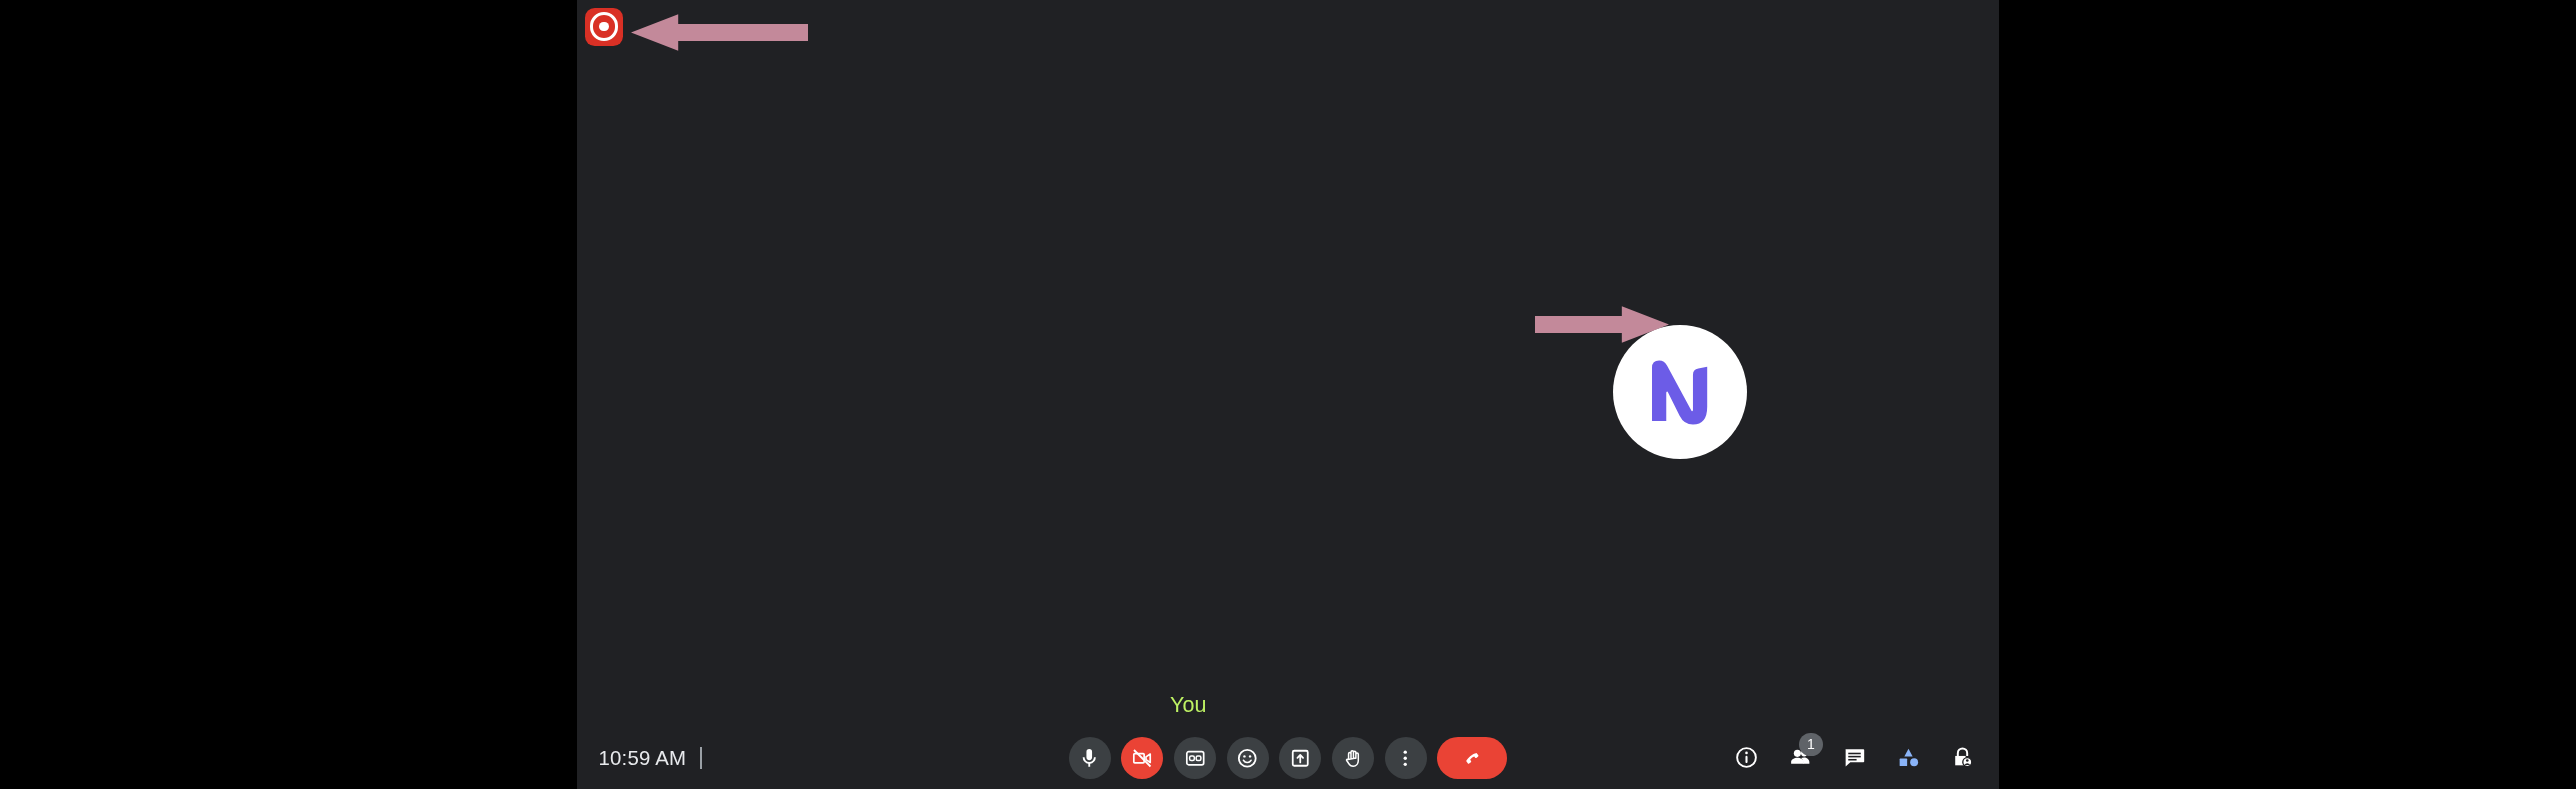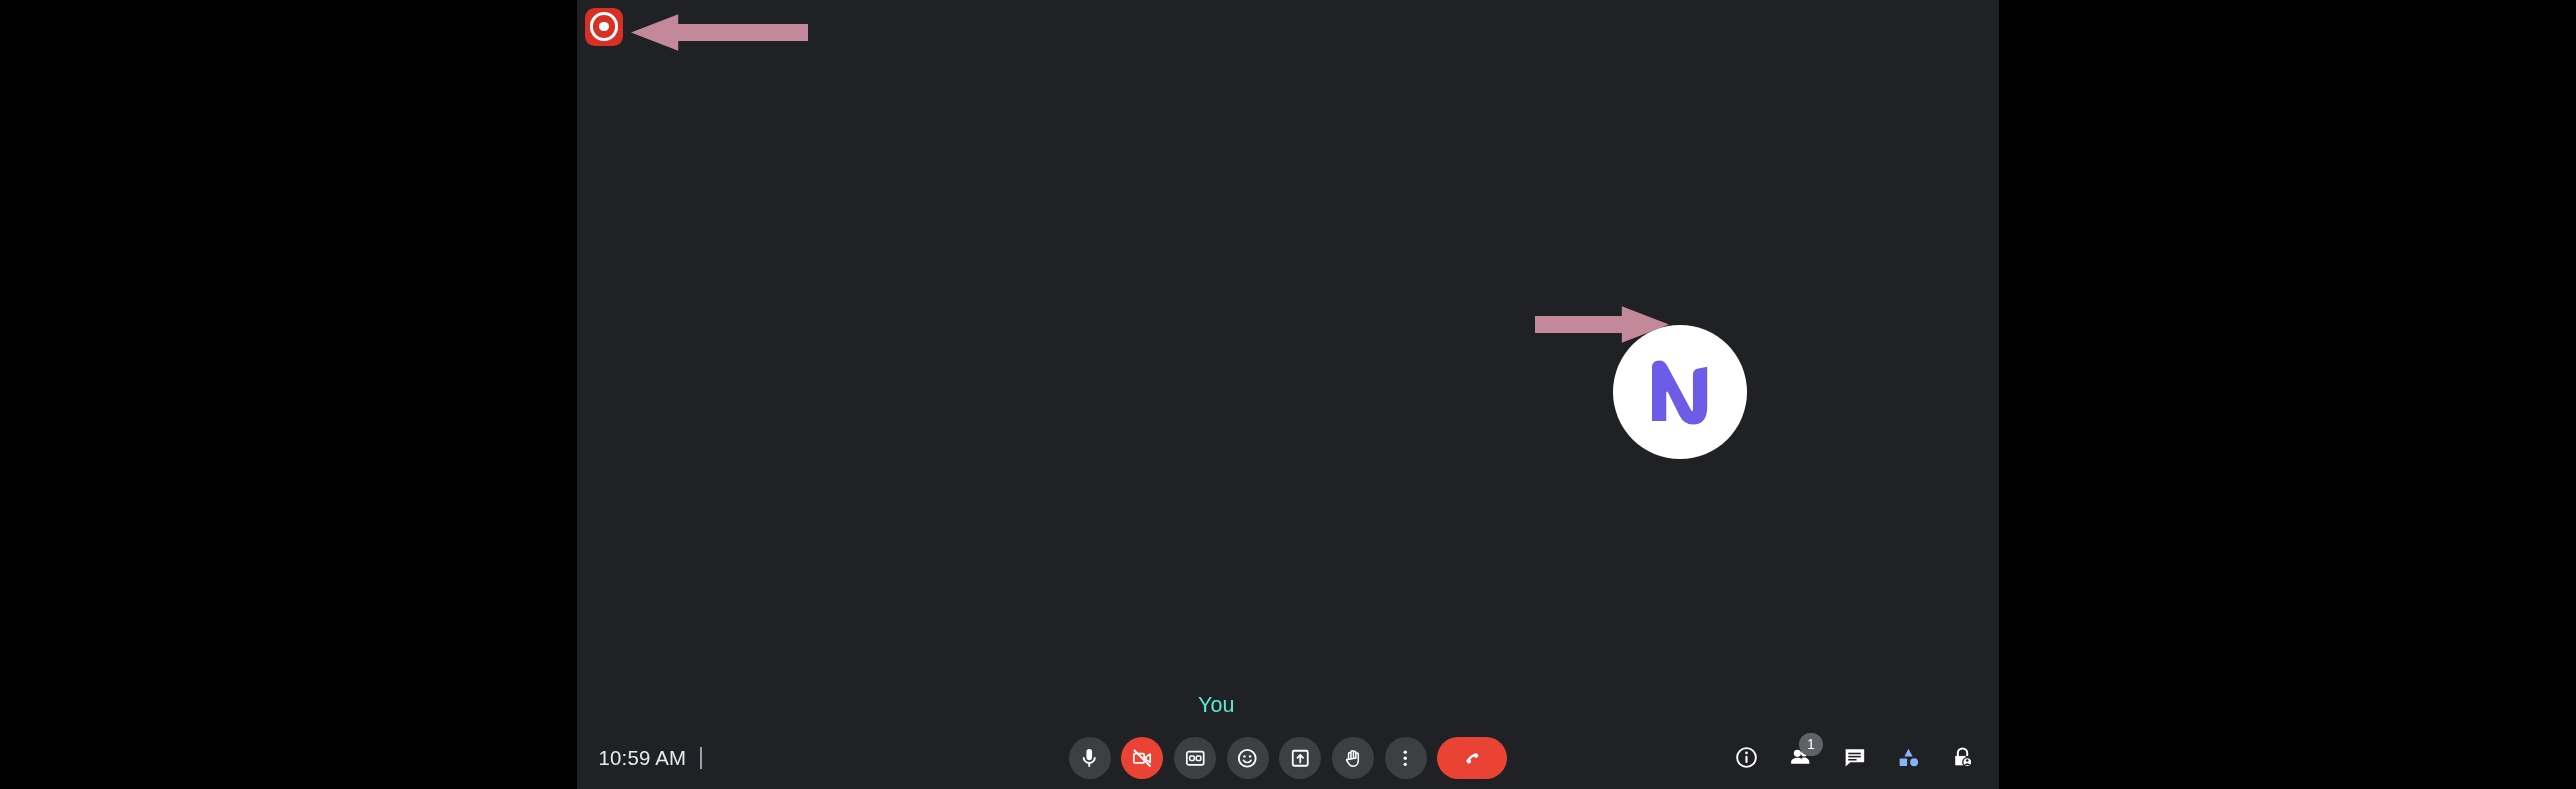--- a/index.html
+++ b/index.html
@@ -28,21 +28,21 @@
   
   #avatar{
     position:absolute;left:1036px;top:325px;width:134px;height:134px;border-radius:50%;
     background:#fff;display:flex;align-items:center;justify-content:center;
     overflow:hidden;
   }
   #avatar svg{width:89px;height:89px;display:block;}
 
   
   #you-label{
-    position:absolute;left:593px;top:693px;color:#5eead4;font-size:21.5px;letter-spacing:0.1px;margin-left:28px;
+    position:absolute;left:593px;top:693px;color:#bef264;font-size:21.5px;letter-spacing:0.1px;
   }
 
   
   #bottombar{position:absolute;left:0;bottom:0;width:1422px;height:65px;background:#202124;}
   #clock{
     position:absolute;left:21.5px;top:21.5px;color:#e8eaed;font-size:20.4px;letter-spacing:0.2px;
     display:flex;align-items:center;gap:14px;
   }
   #clock .sep{display:inline-block;width:1.6px;height:21.5px;background:#9aa0a6;}
 

